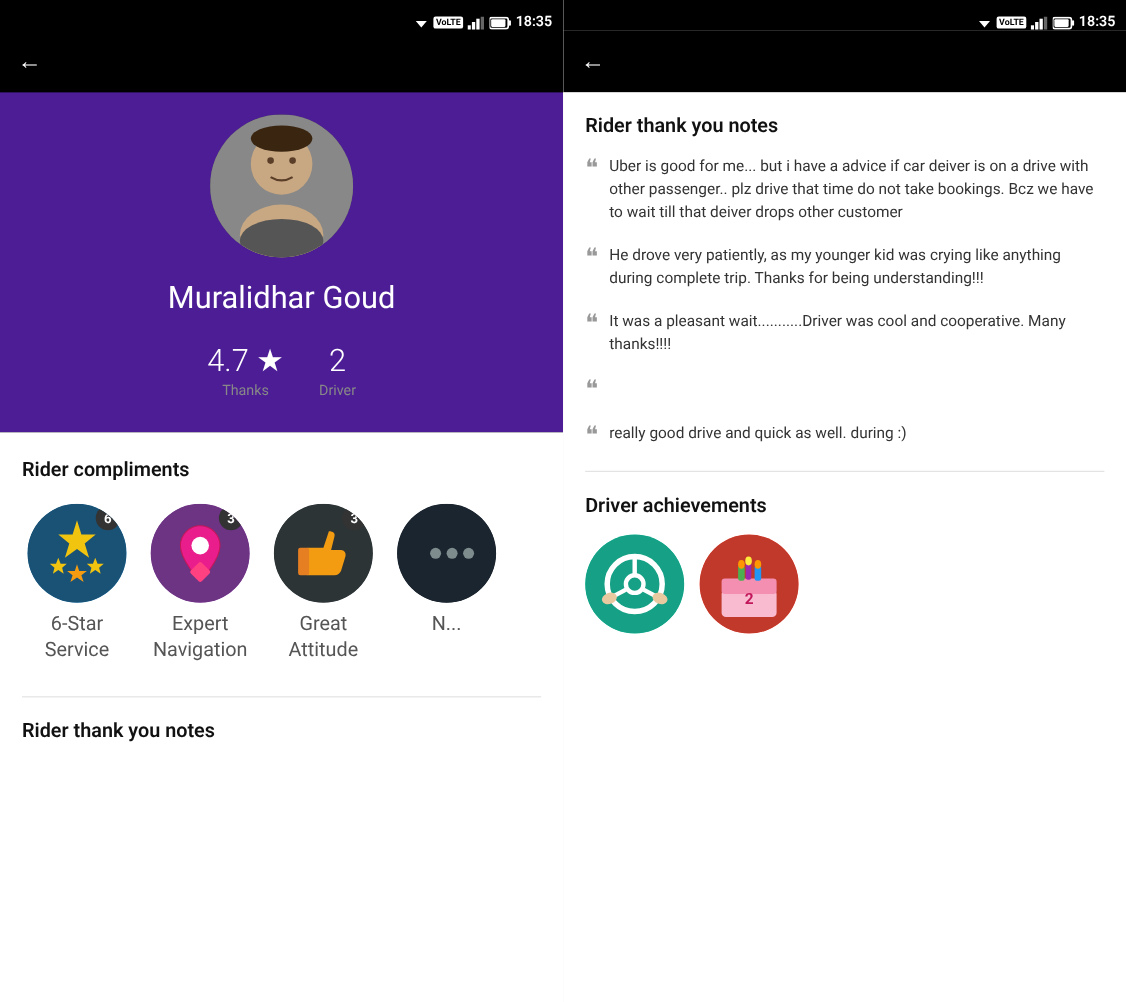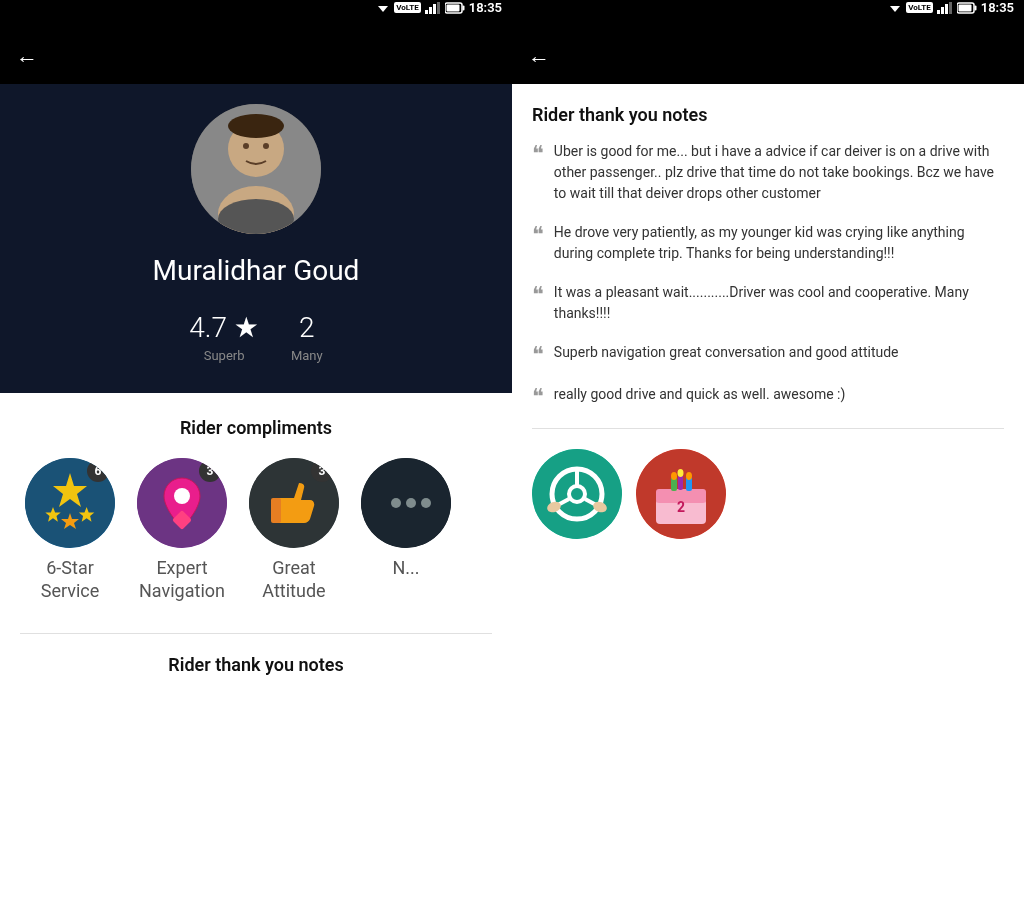--- a/index.html
+++ b/index.html
@@ -18,21 +18,21 @@
       background: #000;
       display: flex;
       flex-direction: column;
       overflow: hidden;
     }
 
     .status-bar {
       height: 28px;
       background: #000;
       display: flex;
-      align-items: flex-start;
+      align-items: flex-end;
       justify-content: flex-end;
       padding: 0 10px;
       gap: 4px;
     }
     .status-bar-right {
       display: flex;
       align-items: center;
       gap: 4px;
       color: #fff;
       font-size: 12px;
@@ -50,21 +50,21 @@
       color: #fff;
       font-size: 22px;
       cursor: pointer;
     }
 
     .profile-section {
       display: flex;
       flex-direction: column;
       align-items: center;
       padding: 20px 0 30px 0;
-      background: #0f172a;
+      background: #4c1d95;
     }
     .avatar-circle {
       width: 130px;
       height: 130px;
       border-radius: 50%;
       overflow: hidden;
       background: #555;
       display: flex;
       align-items: center;
       justify-content: center;
@@ -105,21 +105,20 @@
       background: #fff;
       flex: 1;
       padding: 24px 20px;
       overflow-y: auto;
     }
     .section-title {
       font-size: 18px;
       font-weight: 600;
       color: #111;
       margin-bottom: 20px;
-      text-align: center;
     }
     .compliments-row {
       display: flex;
       gap: 12px;
       overflow-x: auto;
       padding-bottom: 10px;
     }
     .compliment-item {
       display: flex;
       flex-direction: column;
@@ -305,25 +304,25 @@
         <circle cx="75" cy="42" r="3" fill="#5a3e28"></circle>
         <path d="M 55 57 Q 65 63 75 57" stroke="#5a3e28" stroke-width="2" fill="none"></path>
 
         <ellipse cx="65" cy="22" rx="28" ry="12" fill="#3a2510"></ellipse>
       </svg>
     </div>
     <div class="driver-name">Muralidhar Goud</div>
     <div class="stats-row">
       <div class="stat-item">
         <span class="stat-value">4.7 ★</span>
-        <span class="stat-label">Superb</span>
+        <span class="stat-label">Thanks</span>
       </div>
       <div class="stat-item">
         <span class="stat-value">2</span>
-        <span class="stat-label">Many</span>
+        <span class="stat-label">Driver</span>
       </div>
     </div>
   </div>
 
   <div class="white-section">
     <div class="section-title">Rider compliments</div>
 
     <div class="compliments-row">
 
       <div class="compliment-item">
@@ -431,30 +430,30 @@
       <span class="note-text">He drove very patiently,  as my younger kid was crying like anything during complete trip.  Thanks for being understanding!!!</span>
     </div>
 
     <div class="note-item">
       <span class="quote-mark">❝</span>
       <span class="note-text">It was a pleasant wait...........Driver was cool and cooperative.  Many thanks!!!!</span>
     </div>
 
     <div class="note-item">
       <span class="quote-mark">❝</span>
-      <span class="note-text">Superb navigation great conversation and good attitude</span>
     </div>
 
     <div class="note-item">
       <span class="quote-mark">❝</span>
-      <span class="note-text">really good drive and quick as well.  awesome :)</span>
+      <span class="note-text">really good drive and quick as well.  during :)</span>
     </div>
 
     <div class="divider"></div>
 
+    <div class="achievements-title">Driver achievements</div>
 
     <div class="achievements-row">
 
 
       <div class="achievement-icon ach-wheel">
         <svg viewBox="0 0 90 90" xmlns="http://www.w3.org/2000/svg" width="90" height="90">
           <rect width="90" height="90" rx="45" fill="#16a085"></rect>
 
           <circle cx="45" cy="45" r="25" fill="none" stroke="#fff" stroke-width="5"></circle>
           <circle cx="45" cy="45" r="8" fill="none" stroke="#fff" stroke-width="4"></circle>

